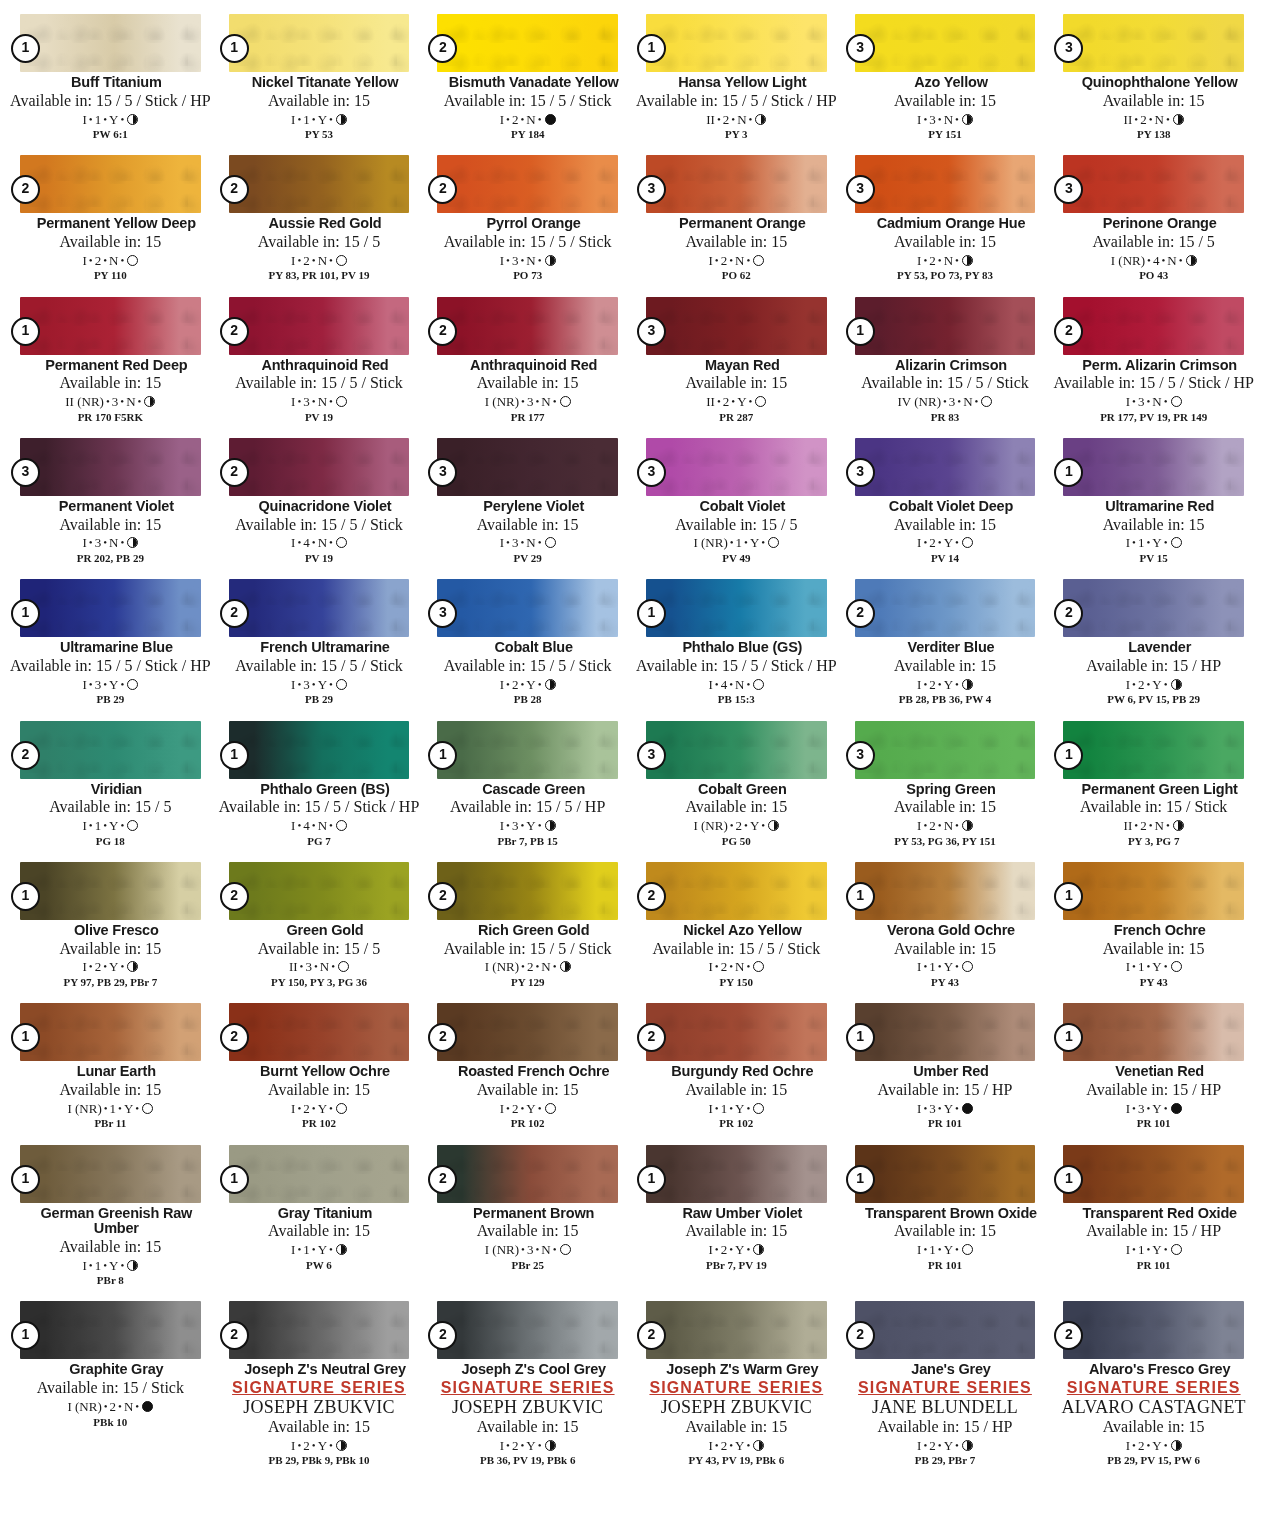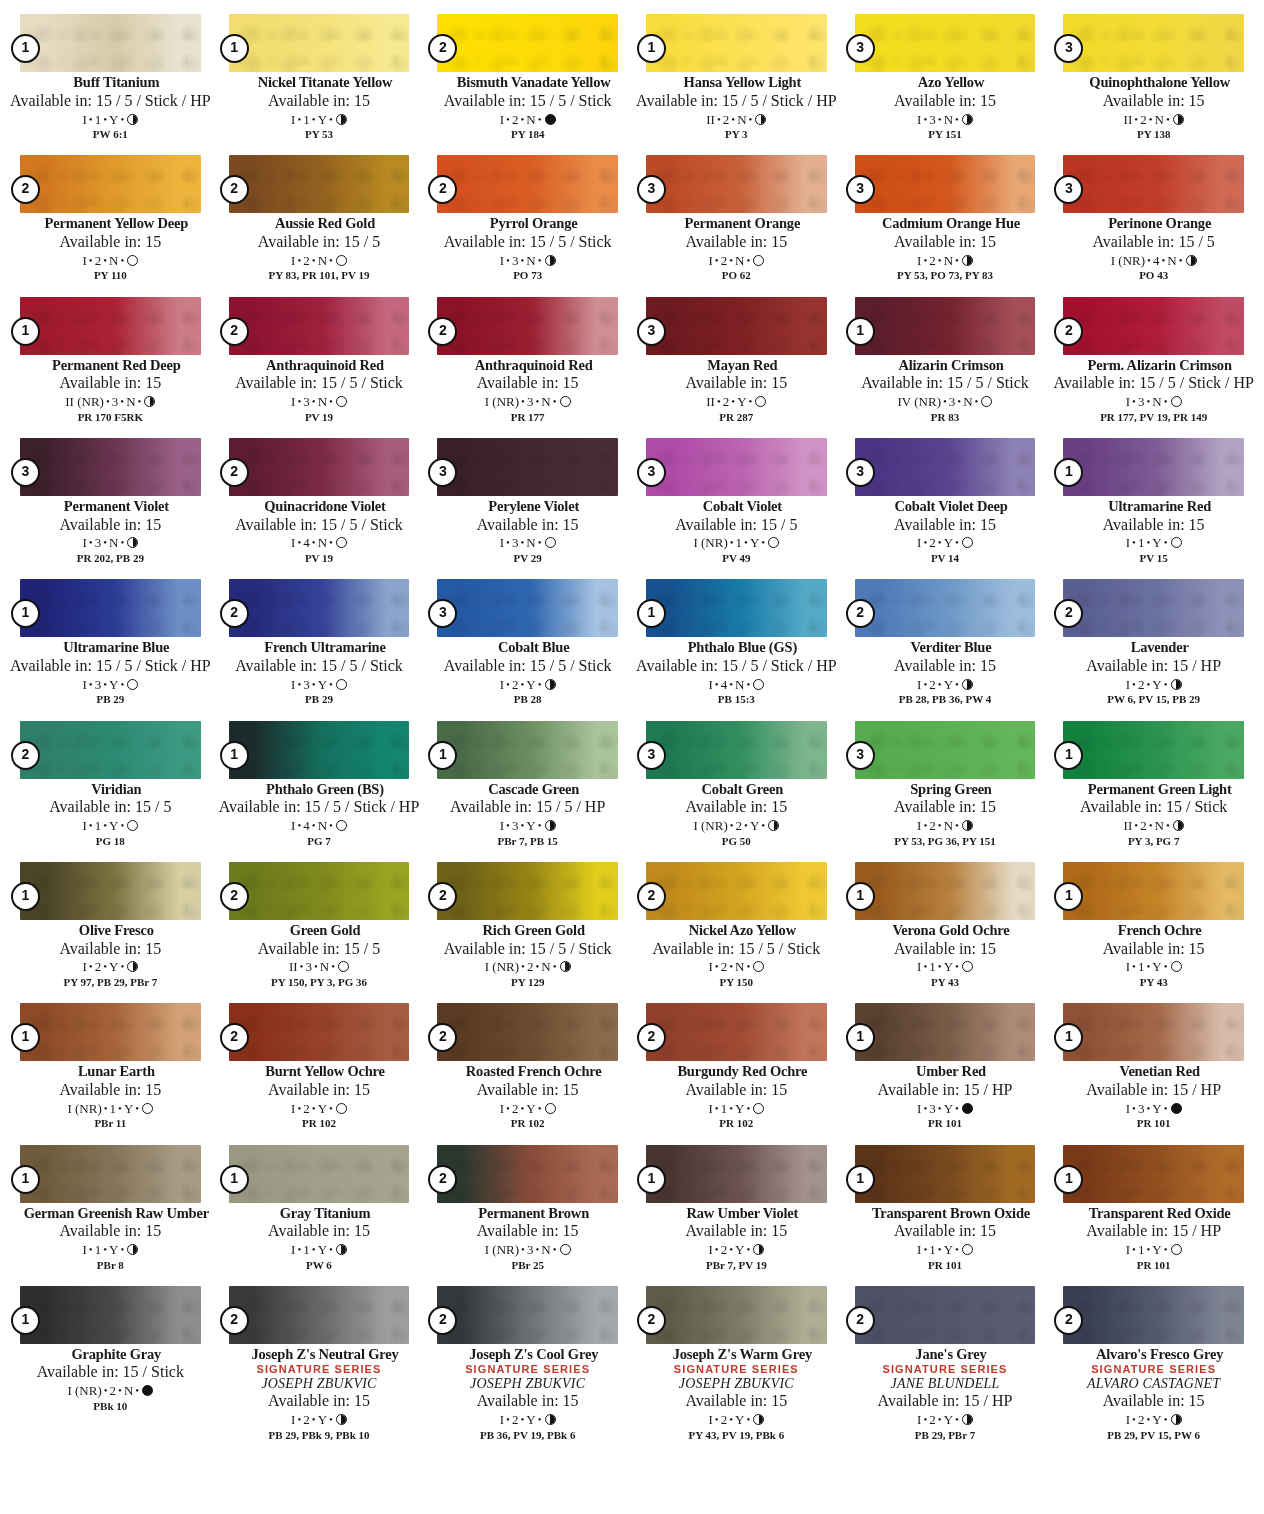--- a/index.html
+++ b/index.html
@@ -68,39 +68,39 @@
     text-align:center;
     font-family:"Liberation Sans", sans-serif;
     z-index:3;
   }
   .name{
     font-size:14.5px;
     font-weight:700;
     line-height:1.08;
     letter-spacing:-0.2px;
     margin:3px 0 1px 12px;
-    font-family:Liberation Serif, serif;
+    font-family:Liberation Sans, sans-serif;
   }
   .sig{
-    font-size:11px;
+    font-size:16px;
     font-weight:700;
     letter-spacing:1.1px;
     color:#c0392b;
     line-height:1.1;
     margin:0 0 0 0;
     font-family:"Liberation Sans", sans-serif;
+    text-decoration:underline;
   }
   .artist{
-    font-size:14px;
+    font-size:18px;
     font-weight:400;
     line-height:1.12;
     letter-spacing:.2px;
     font-family:"Liberation Serif", serif;
     margin:0;
-    font-style:italic;
   }
   .avail{
     font-size:16px;
     line-height:1.18;
     font-family:"Liberation Serif", serif;
     margin:1px 0 0 0;
   }
   .codes{
     font-size:13px;
     line-height:1.2;

